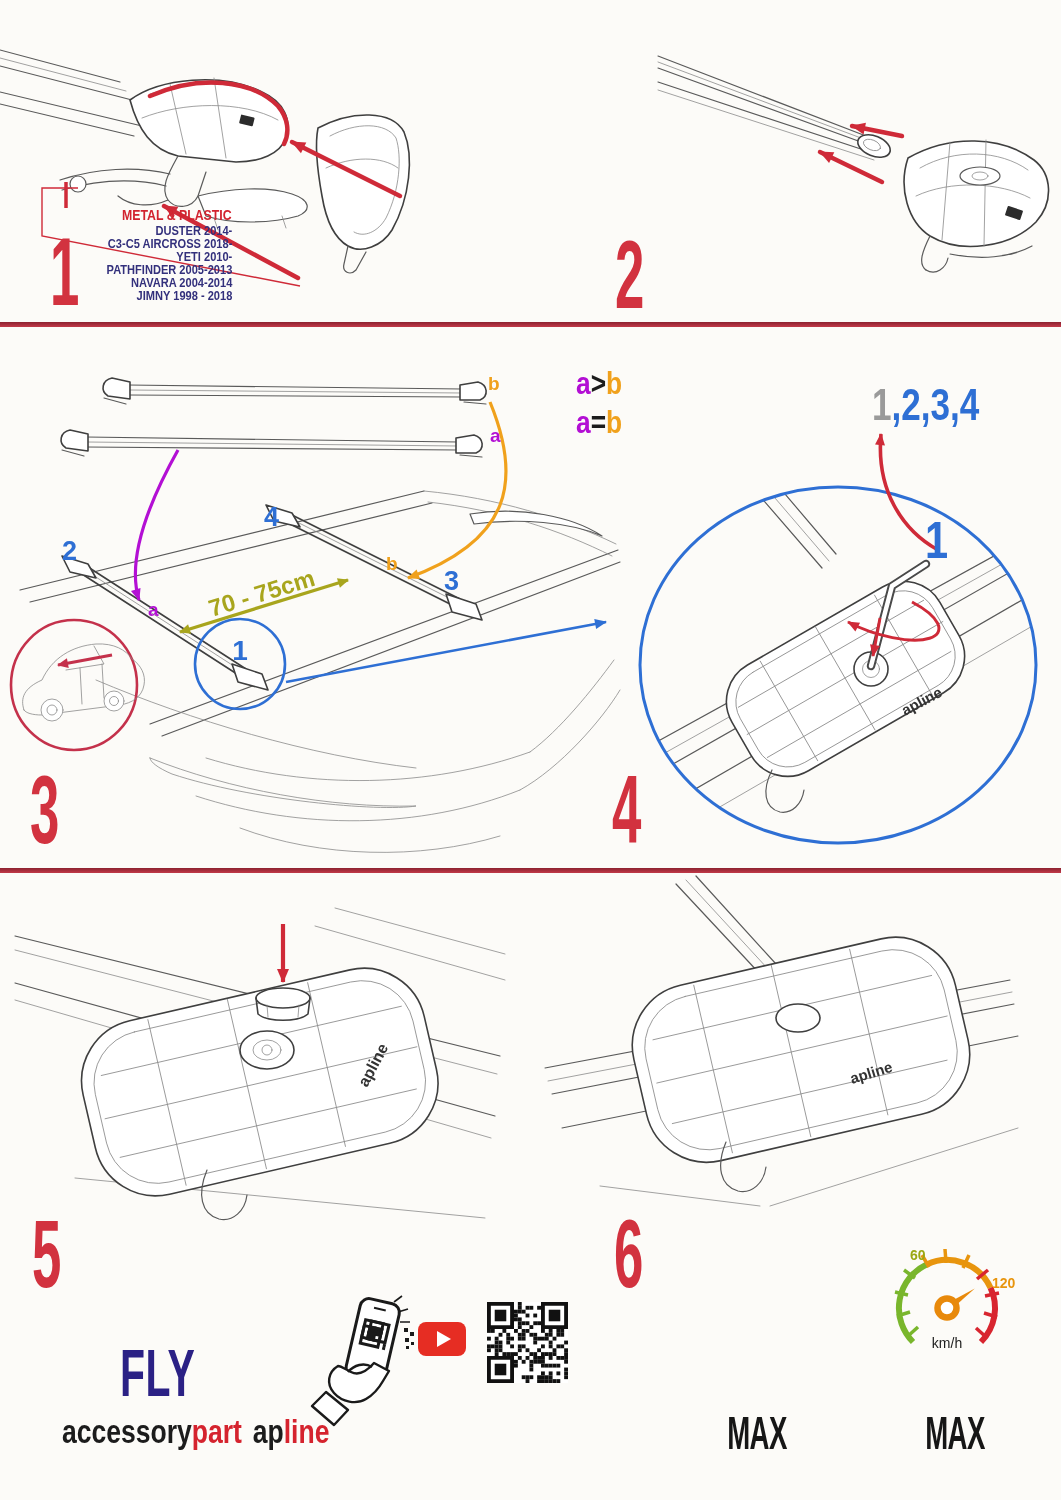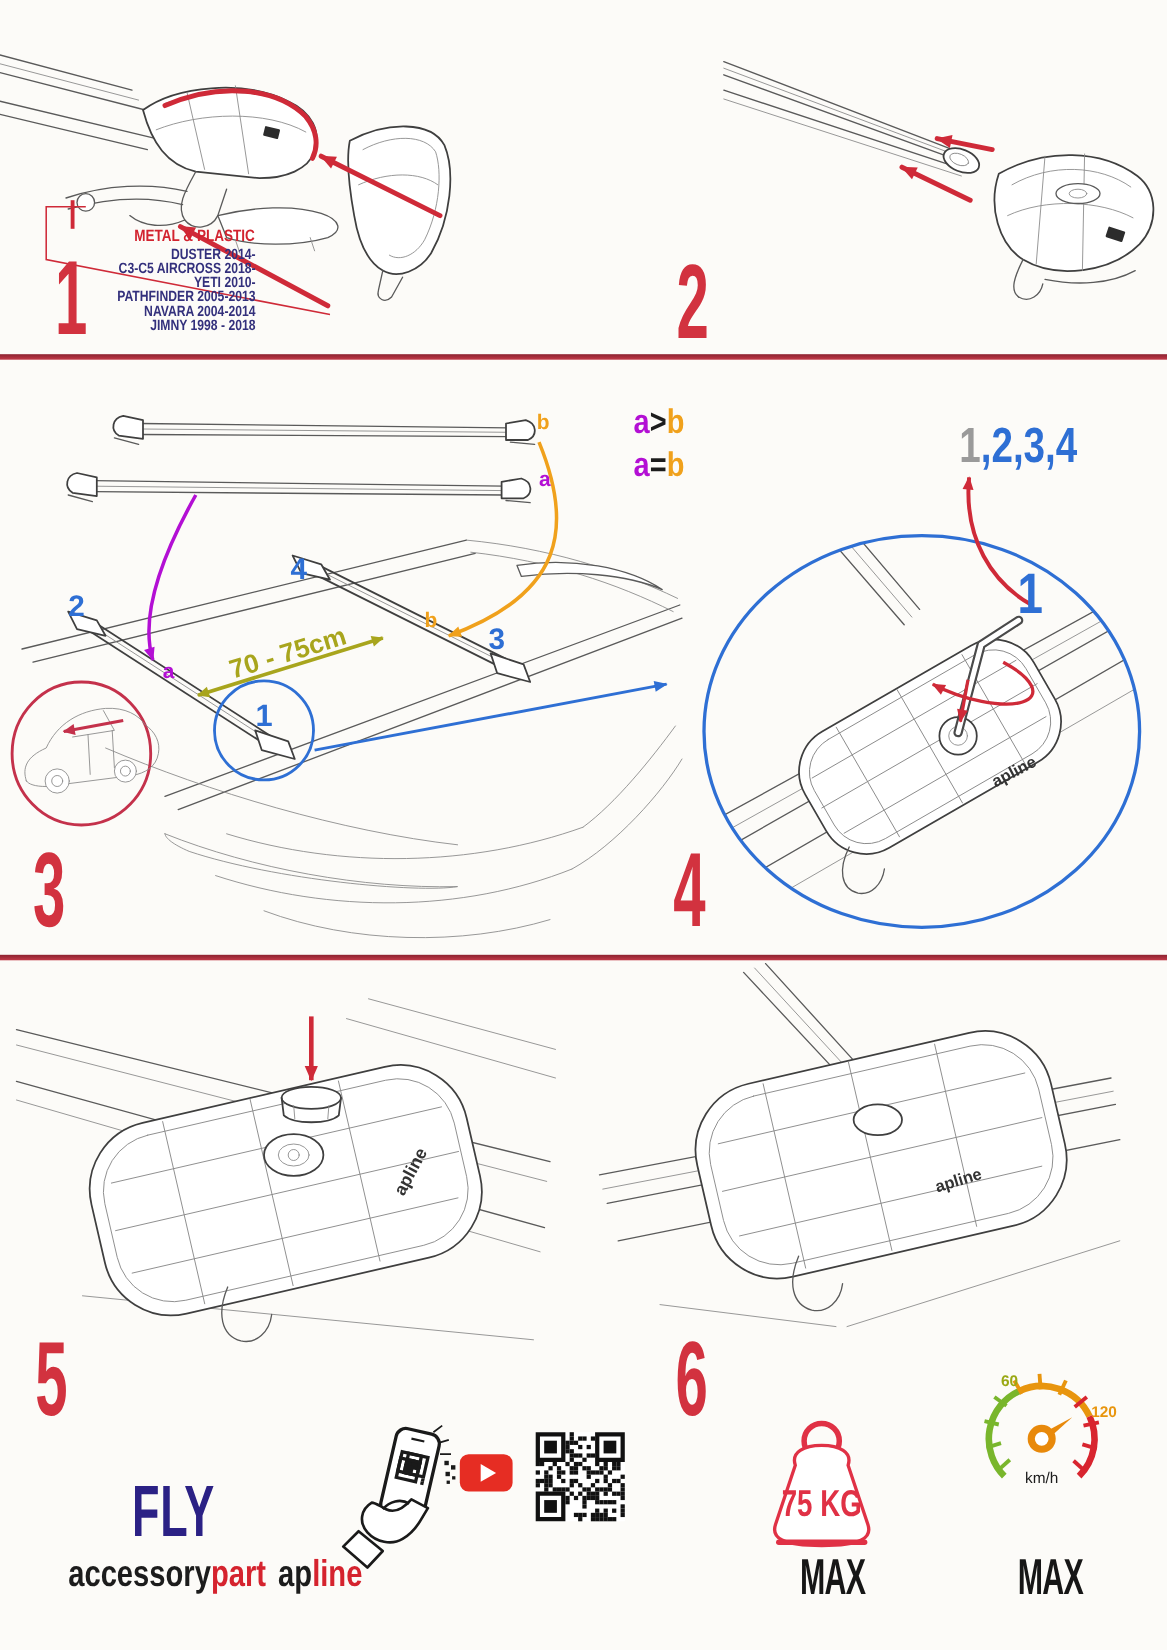--- a/index.html
+++ b/index.html
@@ -535,30 +535,20 @@
           <path d="M0,0h28v28h-28z M4,4v20h20v-20z" fill-rule="evenodd"></path>
           <rect x="8" y="8" width="12" height="12"></rect>
           <path d="M56,0h28v28h-28z M60,4v20h20v-20z" fill-rule="evenodd"></path>
           <rect x="64" y="8" width="12" height="12"></rect>
           <path d="M0,56h28v28h-28z M4,60v20h20v-20z" fill-rule="evenodd"></path>
           <rect x="8" y="64" width="12" height="12"></rect>
         </g>
     </svg>
   </div>
 
-  <div class="abs" style="left:683px;top:1286px">
-    <svg width="130" height="128" viewBox="0 0 130 128">
-      <circle cx="64" cy="24" r="16" fill="none" stroke="#e03145" stroke-width="5"></circle>
-      <path d="M40,46 C36,34 48,28 64,28 C80,28 92,34 88,46 L106,100 C110,112 100,119 64,119 C28,119 18,112 22,100 Z" fill="#fff" stroke="#e03145" stroke-width="3"></path>
-      <path d="M25,116 L103,116" stroke="#e03145" stroke-width="5" stroke-linecap="round"></path>
-      <g transform="translate(64,92) scale(0.74,1)">
-        <text x="0" y="0" text-anchor="middle" font-size="34" font-weight="bold" fill="#e03145">75 KG</text>
-      </g>
-    </svg>
-  </div>
   <div class="abs maxlabel" style="left:712px;top:1410px;width:76px">MAX</div>
 
   <div class="abs" style="left:880px;top:1236px">
     <svg width="135" height="125" viewBox="0 0 135 125">
       <g stroke-linecap="butt" fill="none">
         <path d="M33,106 A48 48 0 0 1 46.7,28.5" stroke="#79b62c" stroke-width="6"></path>
         <path d="M46.7,28.5 A48 48 0 0 1 110.5,51.7" stroke="#e8950e" stroke-width="6"></path>
         <path d="M110.5,51.7 A48 48 0 0 1 101,106" stroke="#d8252f" stroke-width="6"></path>
       </g>
       <g stroke-width="3.5">

